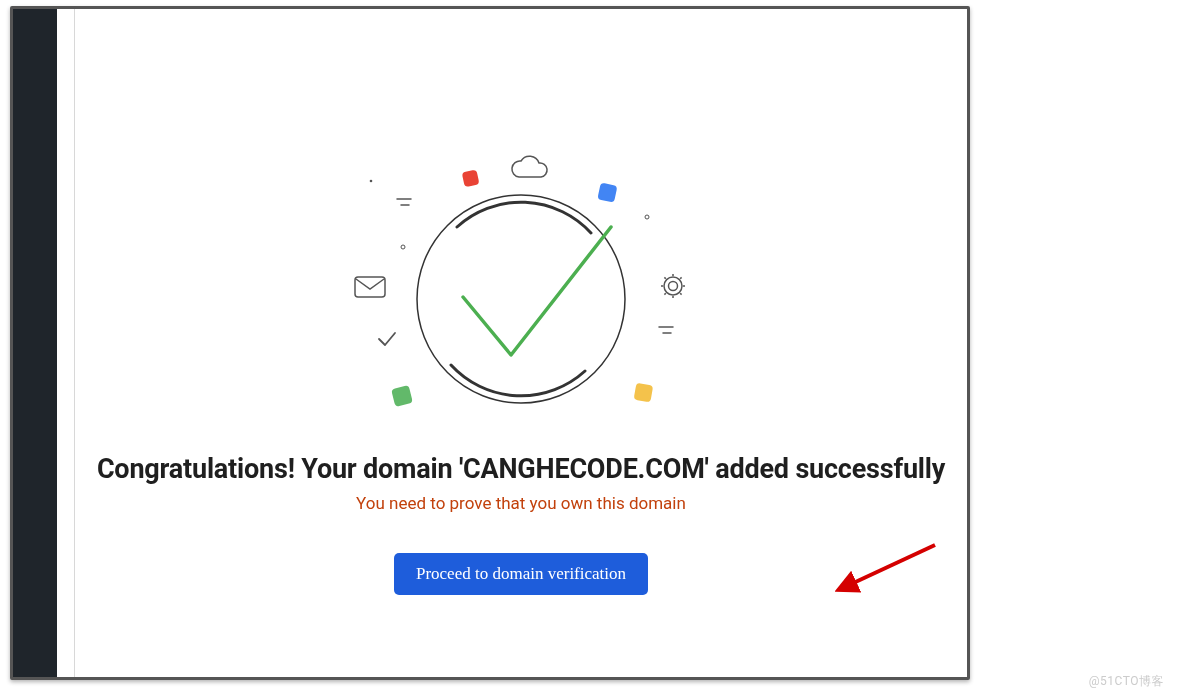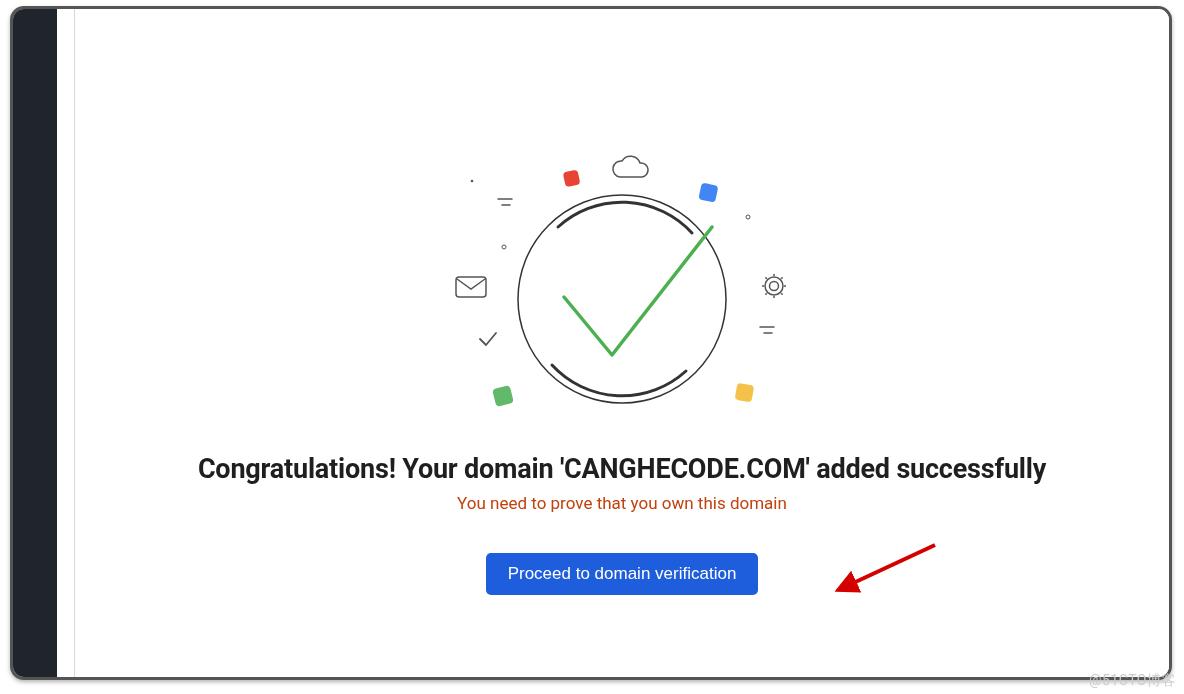--- a/index.html
+++ b/index.html
@@ -8,24 +8,24 @@
     width: 1184px;
     height: 694px;
     font-family: -apple-system, BlinkMacSystemFont, "Segoe UI", Roboto, "Helvetica Neue", Arial, sans-serif;
     background: #fff;
     overflow: hidden;
   }
   .frame {
     position: absolute;
     top: 6px;
     left: 10px;
-    width: 1162px;
+    width: 960px;
     height: 674px;
     border: 3px solid #555;
-    border-radius: 14px;
+    border-radius: 2px;
     box-sizing: border-box;
     background: #fff;
     overflow: hidden;
     box-shadow: 0 2px 4px rgba(0,0,0,0.3);
   }
   .sidebar {
     position: absolute;
     top: 0;
     left: 0;
     width: 44px;
@@ -69,27 +69,27 @@
   }
   .proceed-btn {
     display: inline-block;
     background: #1e5ddb;
     color: #fff;
     font-size: 17px;
     padding: 11px 22px;
     border: none;
     border-radius: 5px;
     cursor: pointer;
-    font-family: Liberation Sans, sans-serif;
+    font-family: Liberation Serif, serif;
   }
   .watermark {
     position: absolute;
-    right: 8px;
+    right: 20px;
     bottom: 4px;
-    font-size: 14px;
+    font-size: 12px;
     color: #ccc;
     letter-spacing: 0.5px;
   }
 </style>
 </head>
 <body>
 
 <div class="frame">
   <div class="sidebar"></div>
   <div class="divider"></div>

